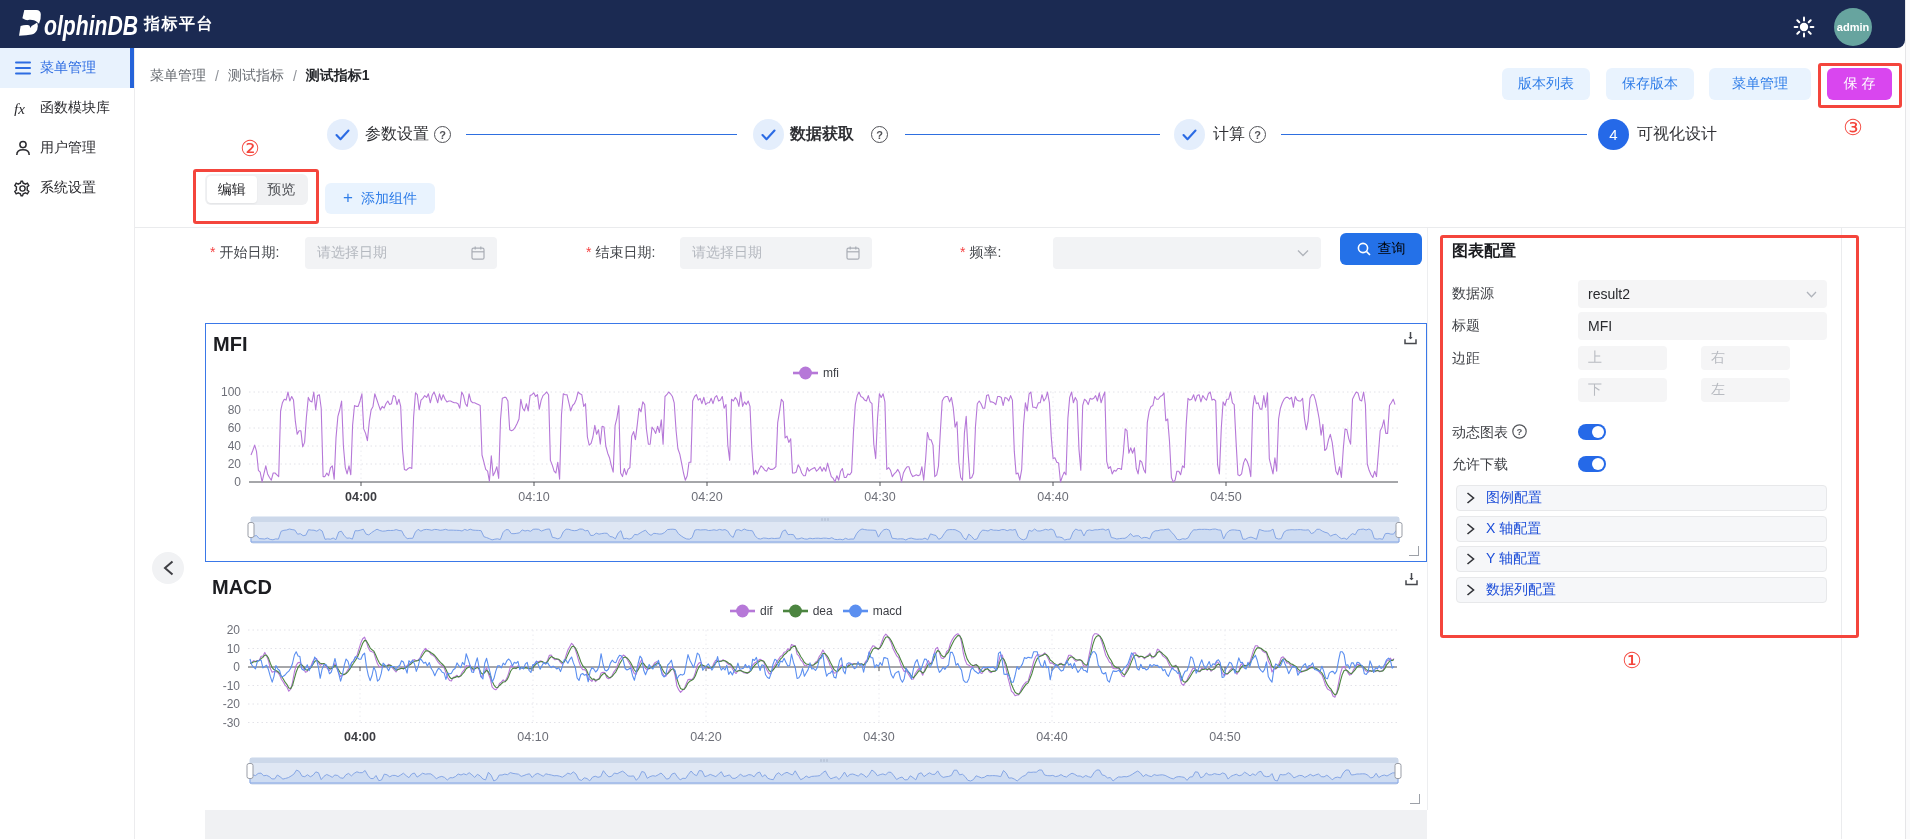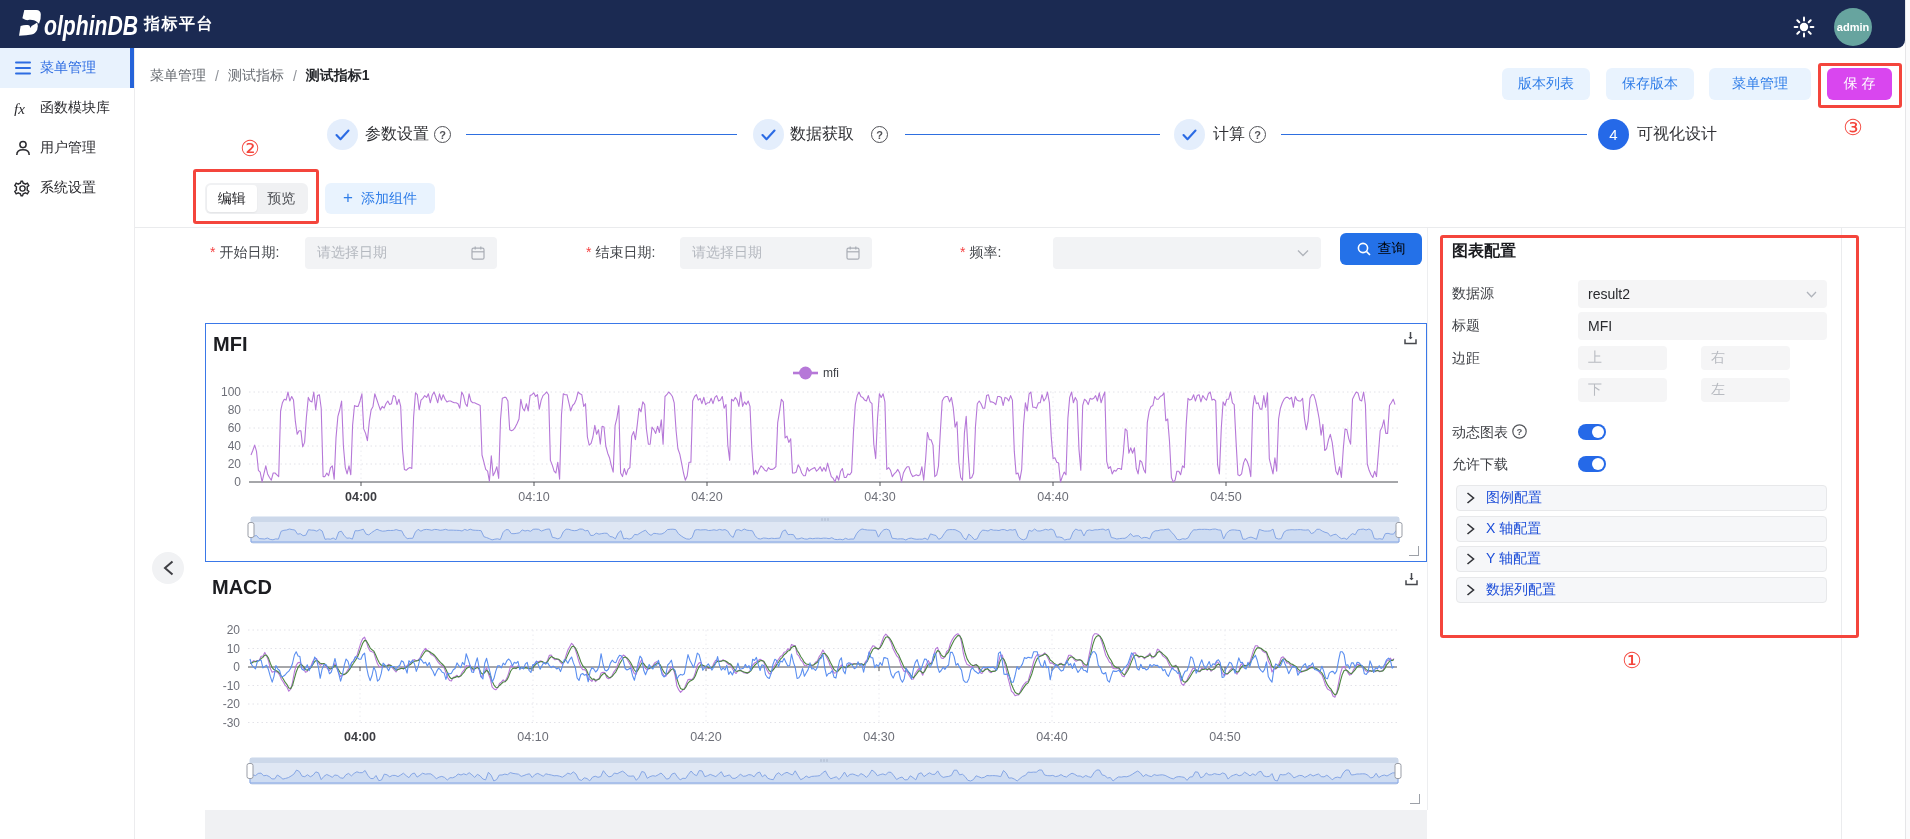--- a/index.html
+++ b/index.html
@@ -33,21 +33,21 @@
   
   .steps { position:absolute; left:0; top:119px; width:1910px; height:32px; }
   .step-circle { position:absolute; width:31px; height:31px; border-radius:50%; display:flex; align-items:center; justify-content:center; }
   .step-circle.done { background:#e4eefc; }
   .step-circle.current { background:#2569e8; color:#fff; font-size:15px; }
   .step-label { position:absolute; top:5px; font-size:16px; color:#2f3034; white-space:nowrap; }
   .step-line { position:absolute; top:15px; height:0; border-top:1.4px solid #2e6fe0; }
   .help-icon { position:absolute; top:7px; width:17px; height:17px; border-radius:50%; border:1.4px solid #515257; color:#515257; font-size:11px; display:flex; align-items:center; justify-content:center; font-weight:bold; }
 
   
-  .segmented { position:absolute; left:205px; top:183px; width:103px; height:31px; background:#f0f1f3; border-radius:6px; padding:2px; display:flex; }
+  .segmented { position:absolute; left:205px; top:174px; width:103px; height:31px; background:#f0f1f3; border-radius:6px; padding:2px; display:flex; }
   .seg-opt { flex:1; display:flex; align-items:center; justify-content:center; font-size:14px; color:#4e5055; border-radius:4px; cursor:pointer; }
   .seg-opt.sel { background:#fff; color:#1f1f23; box-shadow:0 1px 2px rgba(0,0,0,0.06); }
   .add-btn { position:absolute; left:325px; top:183px; width:110px; height:31px; background:#e9f3fe; border-radius:6px; color:#2f7de8; font-size:14px; display:flex; align-items:center; justify-content:center; cursor:pointer; border:none; font-family:inherit; }
   .add-btn .plus { font-size:17px; margin-right:8px; font-weight:400; line-height:1; margin-top:-2px; }
 
   .content-divider { position:absolute; left:135px; top:227px; width:1775px; height:0; border-top:1px solid #eaebed; z-index:2; }
 
   
   .canvas { position:absolute; left:205px; top:227px; width:1223px; height:583px; background:#fff; border-right:1px solid #edeef0; }
   .canvas-gray { position:absolute; left:205px; top:810px; width:1222px; height:29px; background:#f0f1f3; }
@@ -181,21 +181,21 @@
   </div>
   <div class="step-label" style="left:365px;">参数设置</div>
   <div class="help-icon" style="left:434px;">?</div>
   <div class="step-line" style="left:466px;width:271px;"></div>
 
   <div class="step-circle done" style="left:753px;">
     <svg width="15" height="12" viewBox="0 0 15 12">
         <polyline points="1.5,6 5.5,10.2 13.5,1.5" fill="none" stroke="#2b6be4" stroke-width="2.1" stroke-linecap="round" stroke-linejoin="round"></polyline>
       </svg>
   </div>
-  <div class="step-label" style="left:790px;">数据获取</div>
+  <div class="step-label" style="left:790px;font-weight:bold;">数据获取</div>
   <div class="help-icon" style="left:871px;">?</div>
   <div class="step-line" style="left:905px;width:255px;"></div>
 
   <div class="step-circle done" style="left:1174px;">
     <svg width="15" height="12" viewBox="0 0 15 12">
         <polyline points="1.5,6 5.5,10.2 13.5,1.5" fill="none" stroke="#2b6be4" stroke-width="2.1" stroke-linecap="round" stroke-linejoin="round"></polyline>
       </svg>
   </div>
   <div class="step-label" style="left:1213px;">计算</div>
   <div class="help-icon" style="left:1249px;">?</div>
@@ -319,20 +319,43 @@
 
 <div class="chart-block" style="left:205px;top:563px;width:1222px;height:246px;">
   <div class="chart-title" style="top:13px;">MACD</div>
   <div class="dl-btn" style="top:7px;">
     <svg width="15" height="15" viewBox="0 0 15 15" fill="none" stroke="#46484d" stroke-width="1.5">
         <path d="M 2 8.2 L 2 12.4 L 13 12.4 L 13 8.2"></path>
         <line x1="7.5" y1="1" x2="7.5" y2="7.6"></line>
         <path d="M 5.4 5.9 L 7.5 8.3 L 9.6 5.9" fill="#46484d" stroke="none"></path>
       </svg>
   </div>
+  <div class="legend-row" style="top:41px;" id="legend-1">
+      <div class="legend-item">
+        <svg width="25" height="14" viewBox="0 0 25 14">
+          <line x1="0" y1="7" x2="25" y2="7" stroke="#b678d8" stroke-width="2.6"></line>
+          <circle cx="12.5" cy="7" r="6.4" fill="#b678d8"></circle>
+        </svg>
+        <span class="lname">dif</span>
+      </div>
+      <div class="legend-item">
+        <svg width="25" height="14" viewBox="0 0 25 14">
+          <line x1="0" y1="7" x2="25" y2="7" stroke="#4c8540" stroke-width="2.6"></line>
+          <circle cx="12.5" cy="7" r="6.4" fill="#4c8540"></circle>
+        </svg>
+        <span class="lname">dea</span>
+      </div>
+      <div class="legend-item">
+        <svg width="25" height="14" viewBox="0 0 25 14">
+          <line x1="0" y1="7" x2="25" y2="7" stroke="#5b8ff0" stroke-width="2.6"></line>
+          <circle cx="12.5" cy="7" r="6.4" fill="#5b8ff0"></circle>
+        </svg>
+        <span class="lname">macd</span>
+      </div>
+    </div>
   <svg class="abs" style="left:0;top:0;" width="1220" height="244" id="plot-1">
       <line x1="43" y1="67" x2="1192" y2="67" stroke="#e2e2e8" stroke-width="1" stroke-dasharray="1.5,3"></line>
       <text x="35" y="71" text-anchor="end" font-size="12" fill="#6E7079">20</text>
       <line x1="43" y1="85.5" x2="1192" y2="85.5" stroke="#e2e2e8" stroke-width="1" stroke-dasharray="1.5,3"></line>
       <text x="35" y="89.5" text-anchor="end" font-size="12" fill="#6E7079">10</text>
       <text x="35" y="108" text-anchor="end" font-size="12" fill="#6E7079">0</text>
       <line x1="43" y1="122.5" x2="1192" y2="122.5" stroke="#e2e2e8" stroke-width="1" stroke-dasharray="1.5,3"></line>
       <text x="35" y="126.5" text-anchor="end" font-size="12" fill="#6E7079">-10</text>
       <line x1="43" y1="141" x2="1192" y2="141" stroke="#e2e2e8" stroke-width="1" stroke-dasharray="1.5,3"></line>
       <text x="35" y="145" text-anchor="end" font-size="12" fill="#6E7079">-20</text>

